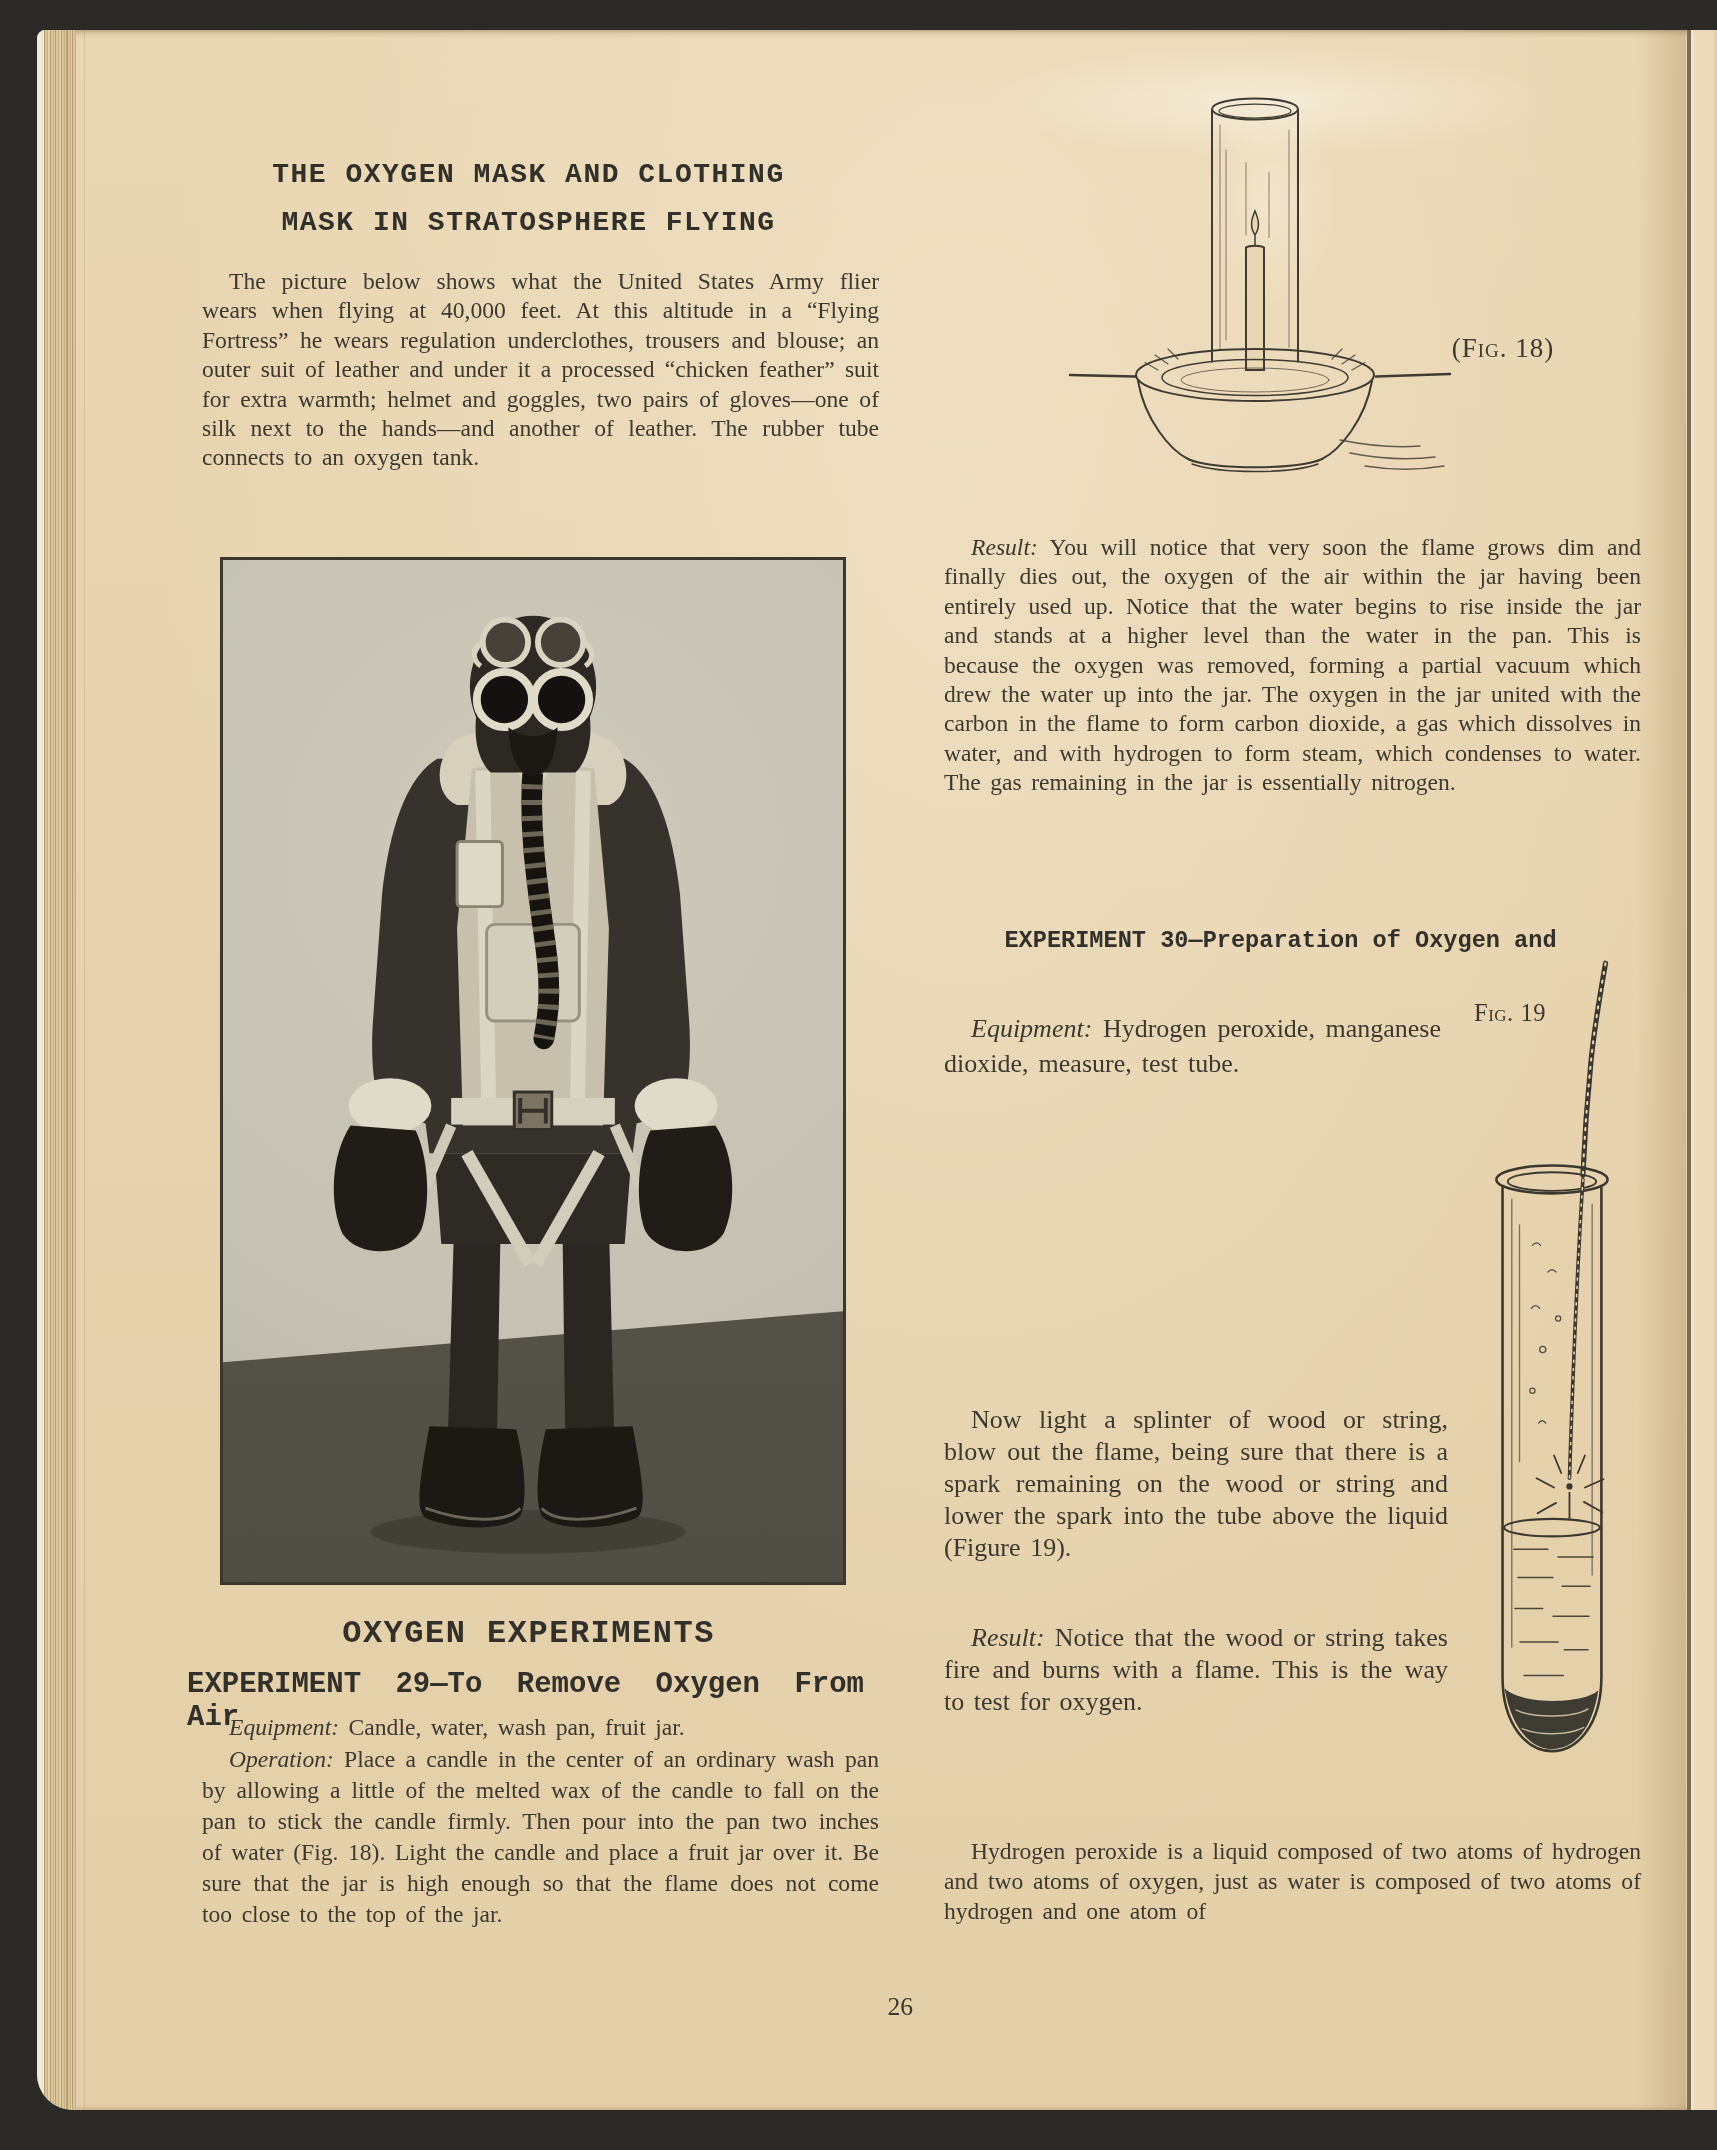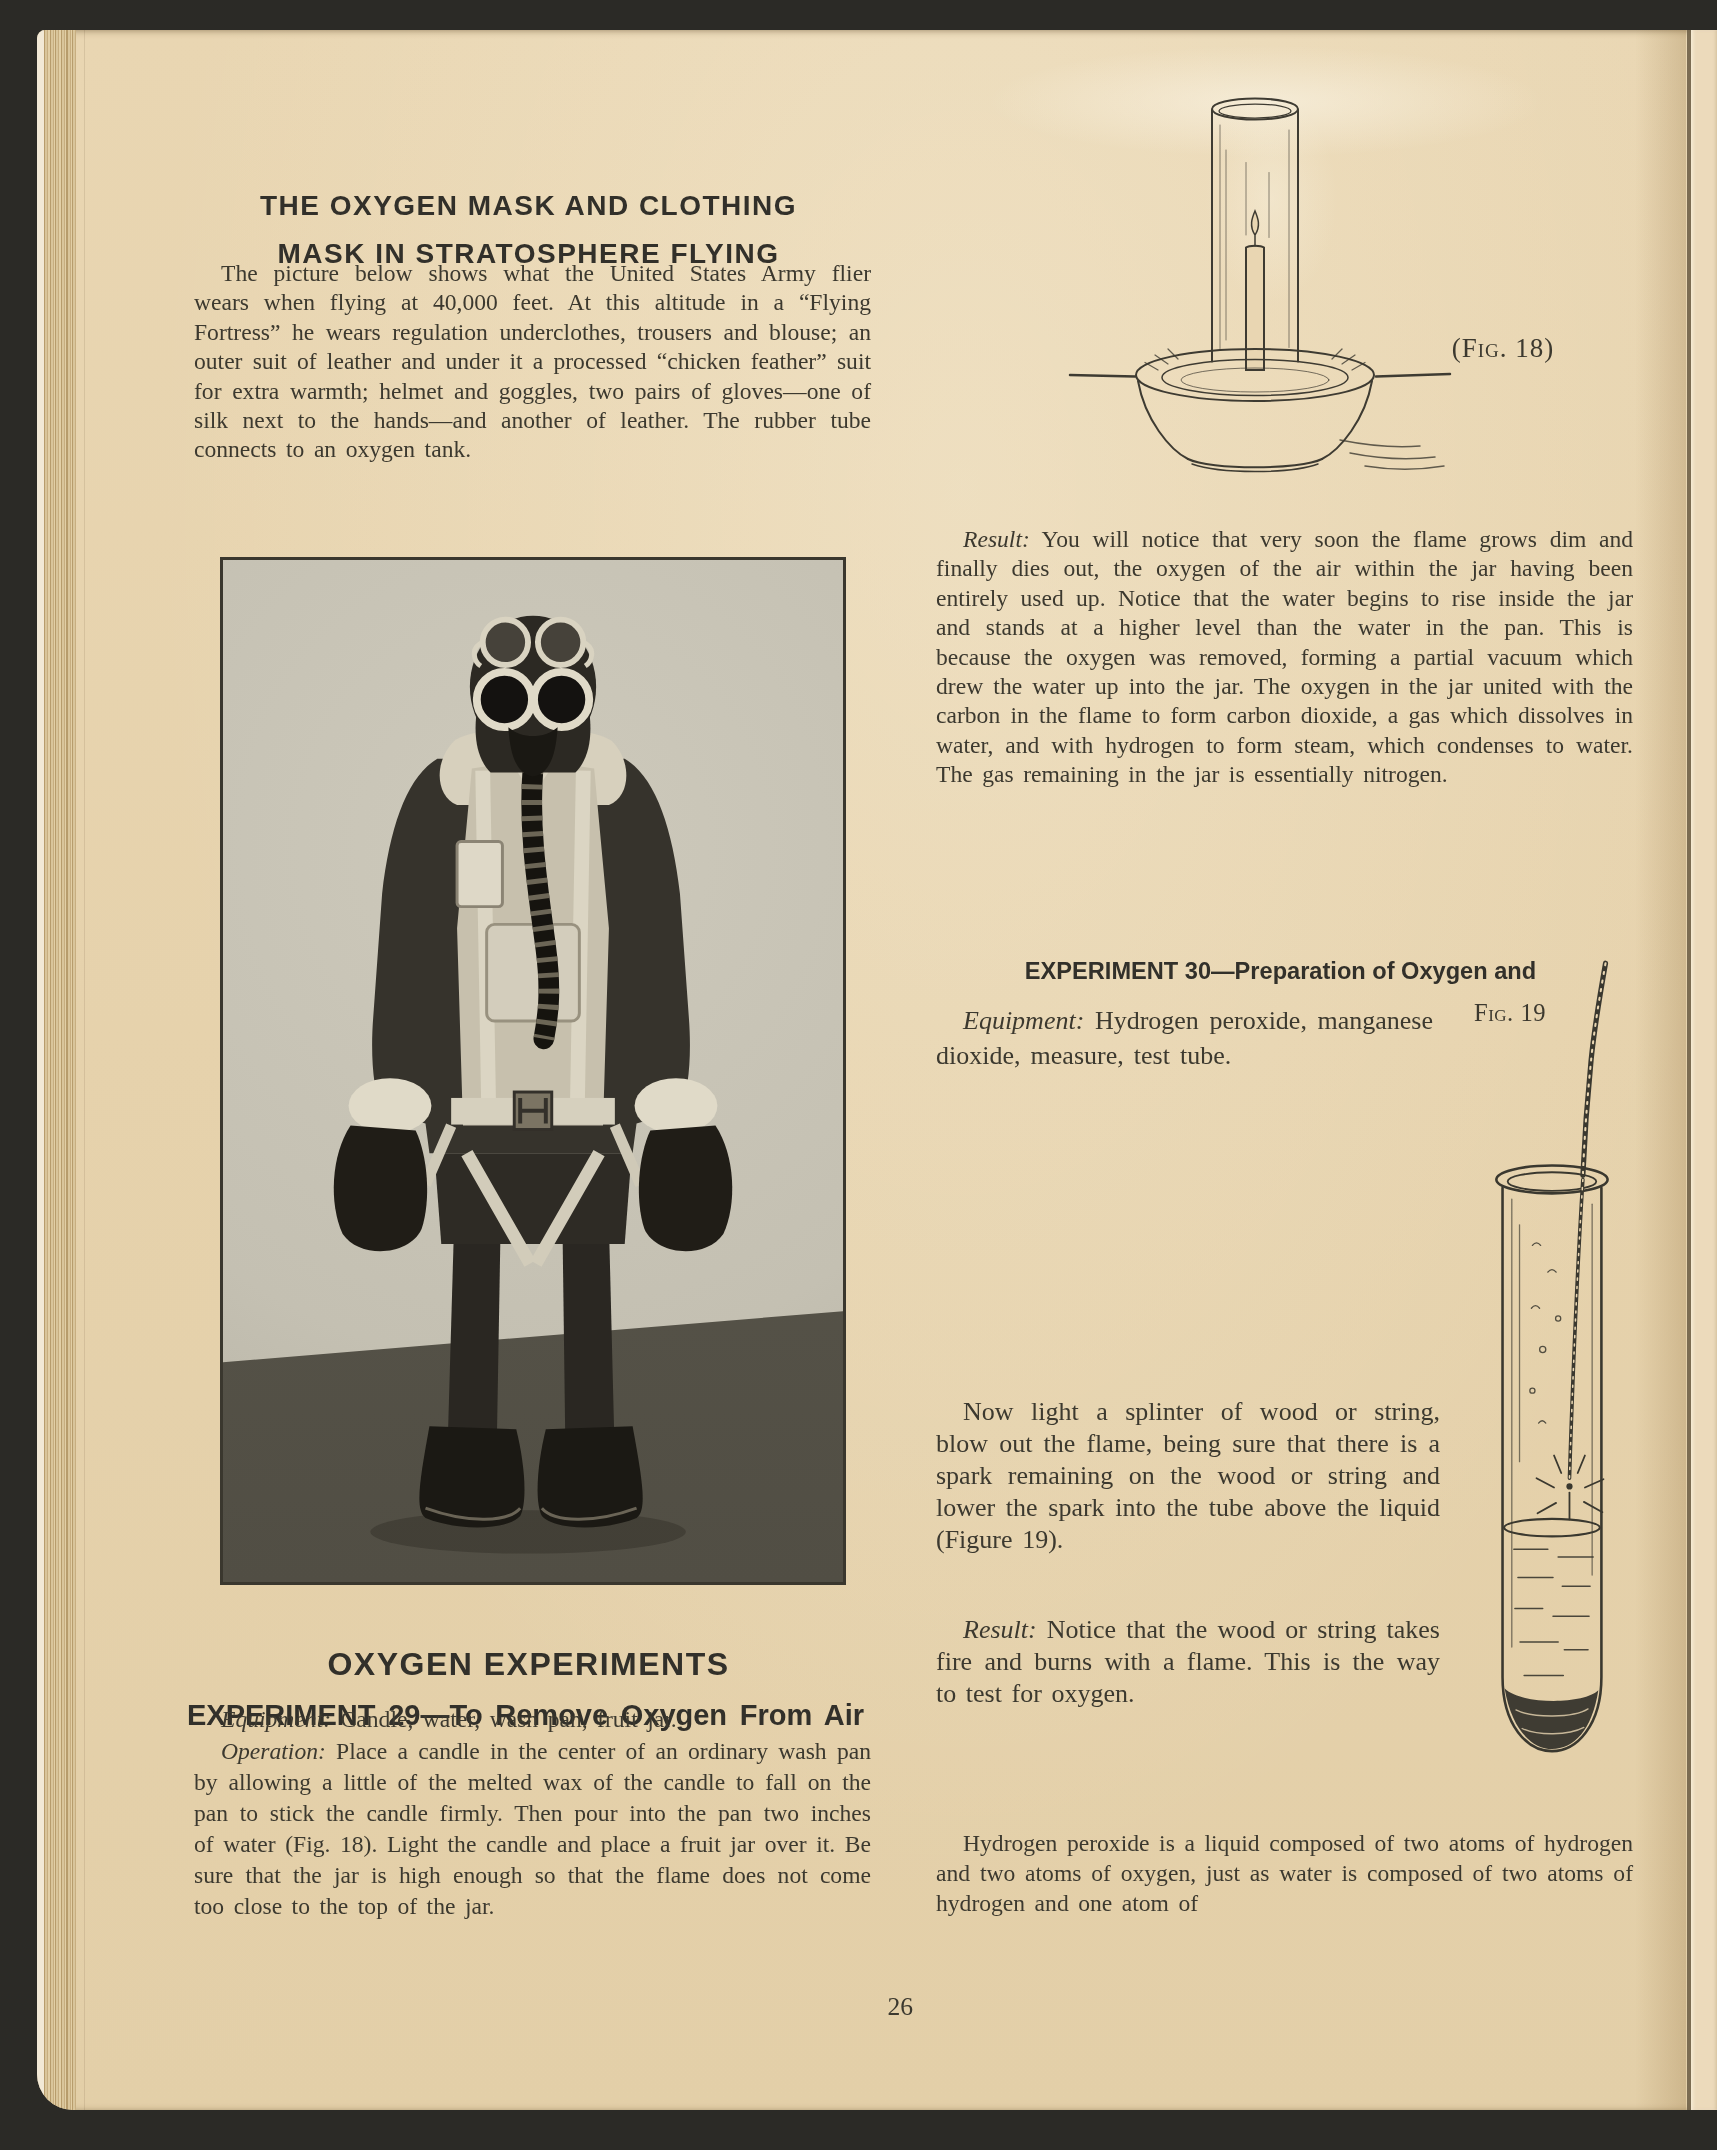--- a/index.html
+++ b/index.html
@@ -22,24 +22,24 @@
   .right-next{position:absolute;left:1654px;top:0;bottom:0;width:26px;background:#ecdabb;
         box-shadow:inset 3.1px 0 4.6px -2px rgba(255,250,235,.8), inset -2px 0 4.1px -2px rgba(120,95,55,.35);}
   .stain{position:absolute;pointer-events:none;}
   .stain1{left:947px;top:15.4px;width:563px;height:113px;
         background:radial-gradient(ellipse,rgba(252,248,236,.55),rgba(0,0,0,0) 70%);}
   .stain2{left:1168px;top:61px;width:133px;height:215px;
         background:radial-gradient(ellipse,rgba(250,244,228,.4),rgba(0,0,0,0) 70%);}
 
   .abs{position:absolute;}
   .serif{color:#3c392f;font-size:23.6px;line-height:29.4px;text-align:justify;word-spacing:3.6px;}
-  .serif p, p{margin:4px;}
+  .serif p, p{margin:12px;}
   .indent{text-indent:27px;}
   .lead{font-style:italic;}
-  .sans-head{font-family:Liberation Sans, sans-serif;font-weight:700;color:#32302a;margin-top:31px;}
+  .sans-head{font-family:Liberation Mono, monospace;font-weight:700;color:#32302a;}
 
   .main-title{left:153px;top:121px;width:677px;text-align:center;font-size:28px;line-height:48px;letter-spacing:1.5px;}
   .intro{left:153px;top:225px;width:677px;}
 
   .photo{left:183px;top:527px;width:620px;height:1022px;border:3.6px solid #3a372e;
         background:radial-gradient(circle at 50% 28%, #cdc9bb 0%, #c4c0b2 65%, #b6b2a4 100%);overflow:hidden;}
   .photo-floor{position:absolute;left:0;top:0;width:100%;height:100%;
         background:linear-gradient(180deg,#5d5a4f,#514e44);
         clip-path:polygon(0 78.5%,100% 73.5%,100% 100%,0 100%);}
   .flier-svg{position:absolute;left:50%;bottom:3.1px;height:96.5%;transform:translateX(-50%);}

